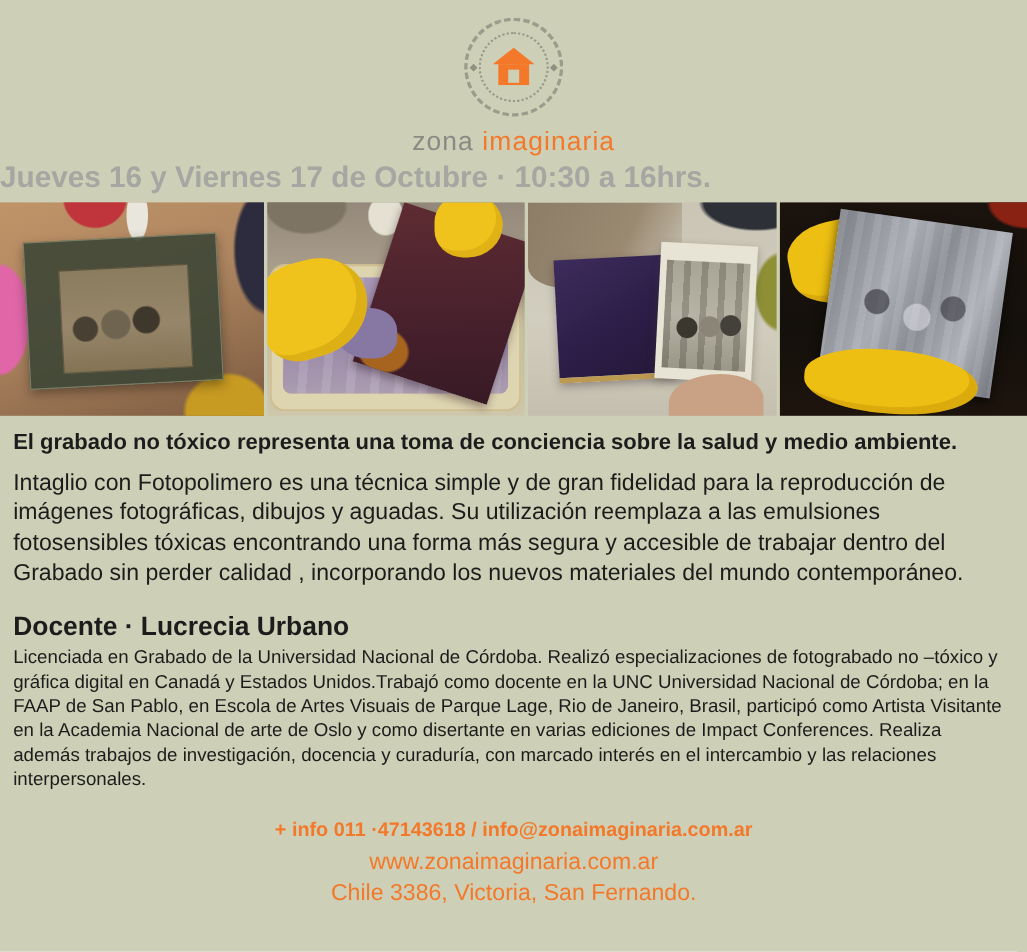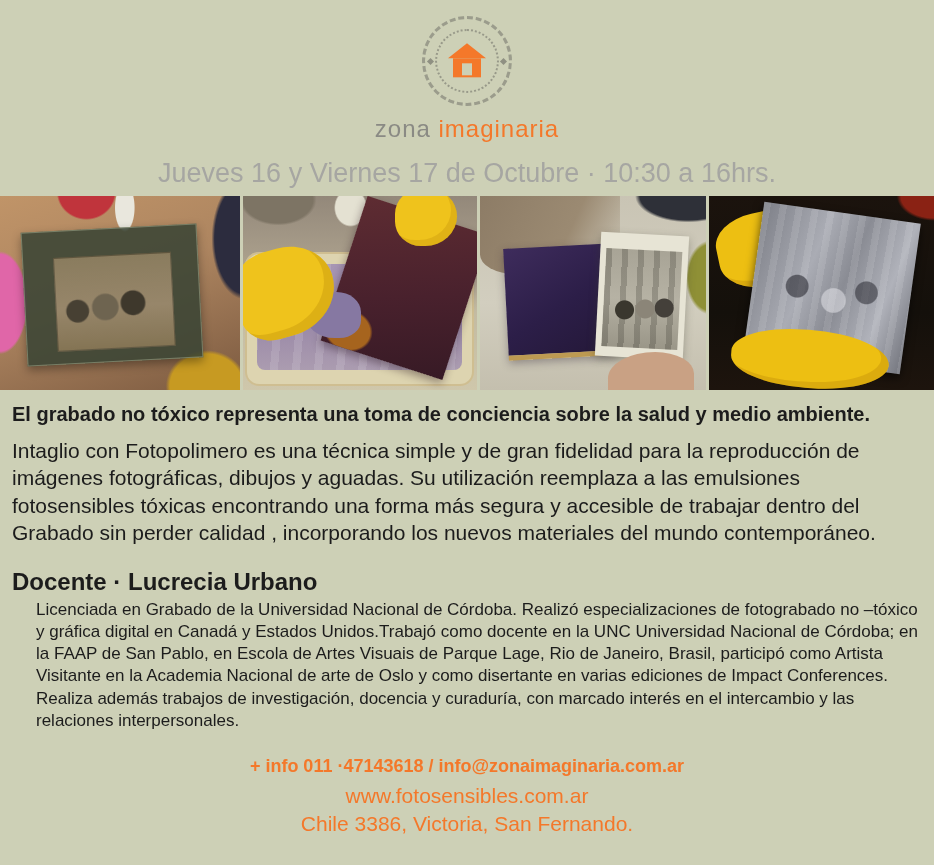--- a/index.html
+++ b/index.html
@@ -51,22 +51,22 @@
   .brand-zona{color:#8a8a84;}
   .brand-imaginaria{color:var(--accent-orange);}
   .tagline{margin-top:5px;font-size:11px;letter-spacing:3px;color:#8a8a84;}
 
   
   .title{
     margin-top:13px;text-align:center;color:var(--accent-orange);
     font-size:46px;font-weight:400;letter-spacing:0;line-height:1.05;
   }
   .subtitle{
-    text-align:center;color:var(--subtitle-gray);
-    font-size:27px;font-weight:normal;margin-top:15px;
+    text-align:left;color:var(--subtitle-gray);
+    font-size:27px;font-weight:bold;margin-top:3px;
   }
 
   
   .photo-strip{display:flex;gap:3px;margin-top:7px;height:194px;}
   .photo{position:relative;height:194px;overflow:hidden;flex:none;}
   .photo-1{width:240px;}
   .photo-2{width:234px;}
   .photo-3{width:226px;}
   .photo-4{width:225px;}
 
@@ -207,21 +207,21 @@
       repeating-linear-gradient(92deg, rgba(255,255,255,.10) 0 7px, transparent 7px 16px),
       linear-gradient(105deg,#7e8088 0%, #aaacb4 35%, #8a8c94 55%, #b0b2ba 78%, #74767e 100%);
     box-shadow:0 4px 10px rgba(0,0,0,.6);
   }
 
   
   .body-copy{padding:12px 16px 0 12px;color:var(--body-text);}
   .intro-bold{font-weight:bold;font-size:20px;line-height:1.25;}
   .intro-text{font-size:21px;line-height:1.3;margin-top:10px;}
   .docente-heading{font-weight:bold;font-size:24px;margin-top:22px;}
-  .docente-bio{font-size:17px;line-height:1.3;margin-top:3px;margin-left:24px;}
+  .docente-bio{font-size:17px;line-height:1.3;margin-top:3px;}
 
   
   .footer{text-align:center;color:var(--accent-orange);}
   .contact-line{font-weight:bold;font-size:18px;margin-top:24px;}
   .website{font-size:21px;font-weight:400;margin-top:7px;}
   .address{font-size:21px;font-weight:400;margin-top:4px;}
 </style>
 </head>
 <body>
 
@@ -285,17 +285,17 @@
 
   <div class="body-copy">
     <p class="intro-bold">El grabado no tóxico representa una toma de conciencia sobre la salud y medio ambiente.</p>
     <p class="intro-text">Intaglio con Fotopolimero es una técnica simple y de gran fidelidad para la reproducción de imágenes fotográficas, dibujos y aguadas. Su utilización reemplaza a las emulsiones fotosensibles tóxicas encontrando una forma más segura y accesible de trabajar dentro del Grabado  sin perder calidad , incorporando los nuevos materiales del mundo contemporáneo.</p>
     <p class="docente-heading">Docente · Lucrecia Urbano</p>
     <p class="docente-bio">Licenciada en Grabado de la Universidad Nacional de Córdoba. Realizó especializaciones de fotograbado no –tóxico y gráfica digital en Canadá y Estados Unidos.Trabajó como docente en la UNC Universidad Nacional de Córdoba; en la  FAAP de San Pablo, en Escola de Artes Visuais de Parque Lage, Rio de Janeiro, Brasil, participó como Artista Visitante en la Academia Nacional de arte de Oslo y como disertante en varias ediciones de Impact Conferences. Realiza además trabajos de investigación, docencia y curaduría, con marcado interés en el intercambio y las relaciones interpersonales.</p>
   </div>
 
   <div class="footer">
     <p class="contact-line">+ info 011 ·47143618 / info@zonaimaginaria.com.ar</p>
-    <p class="website">www.fotosensibles.com.ar</p>
+    <p class="website">www.zonaimaginaria.com.ar</p>
     <p class="address">Chile 3386, Victoria, San Fernando.</p>
   </div>
 
 </div>
 
 </body></html>

